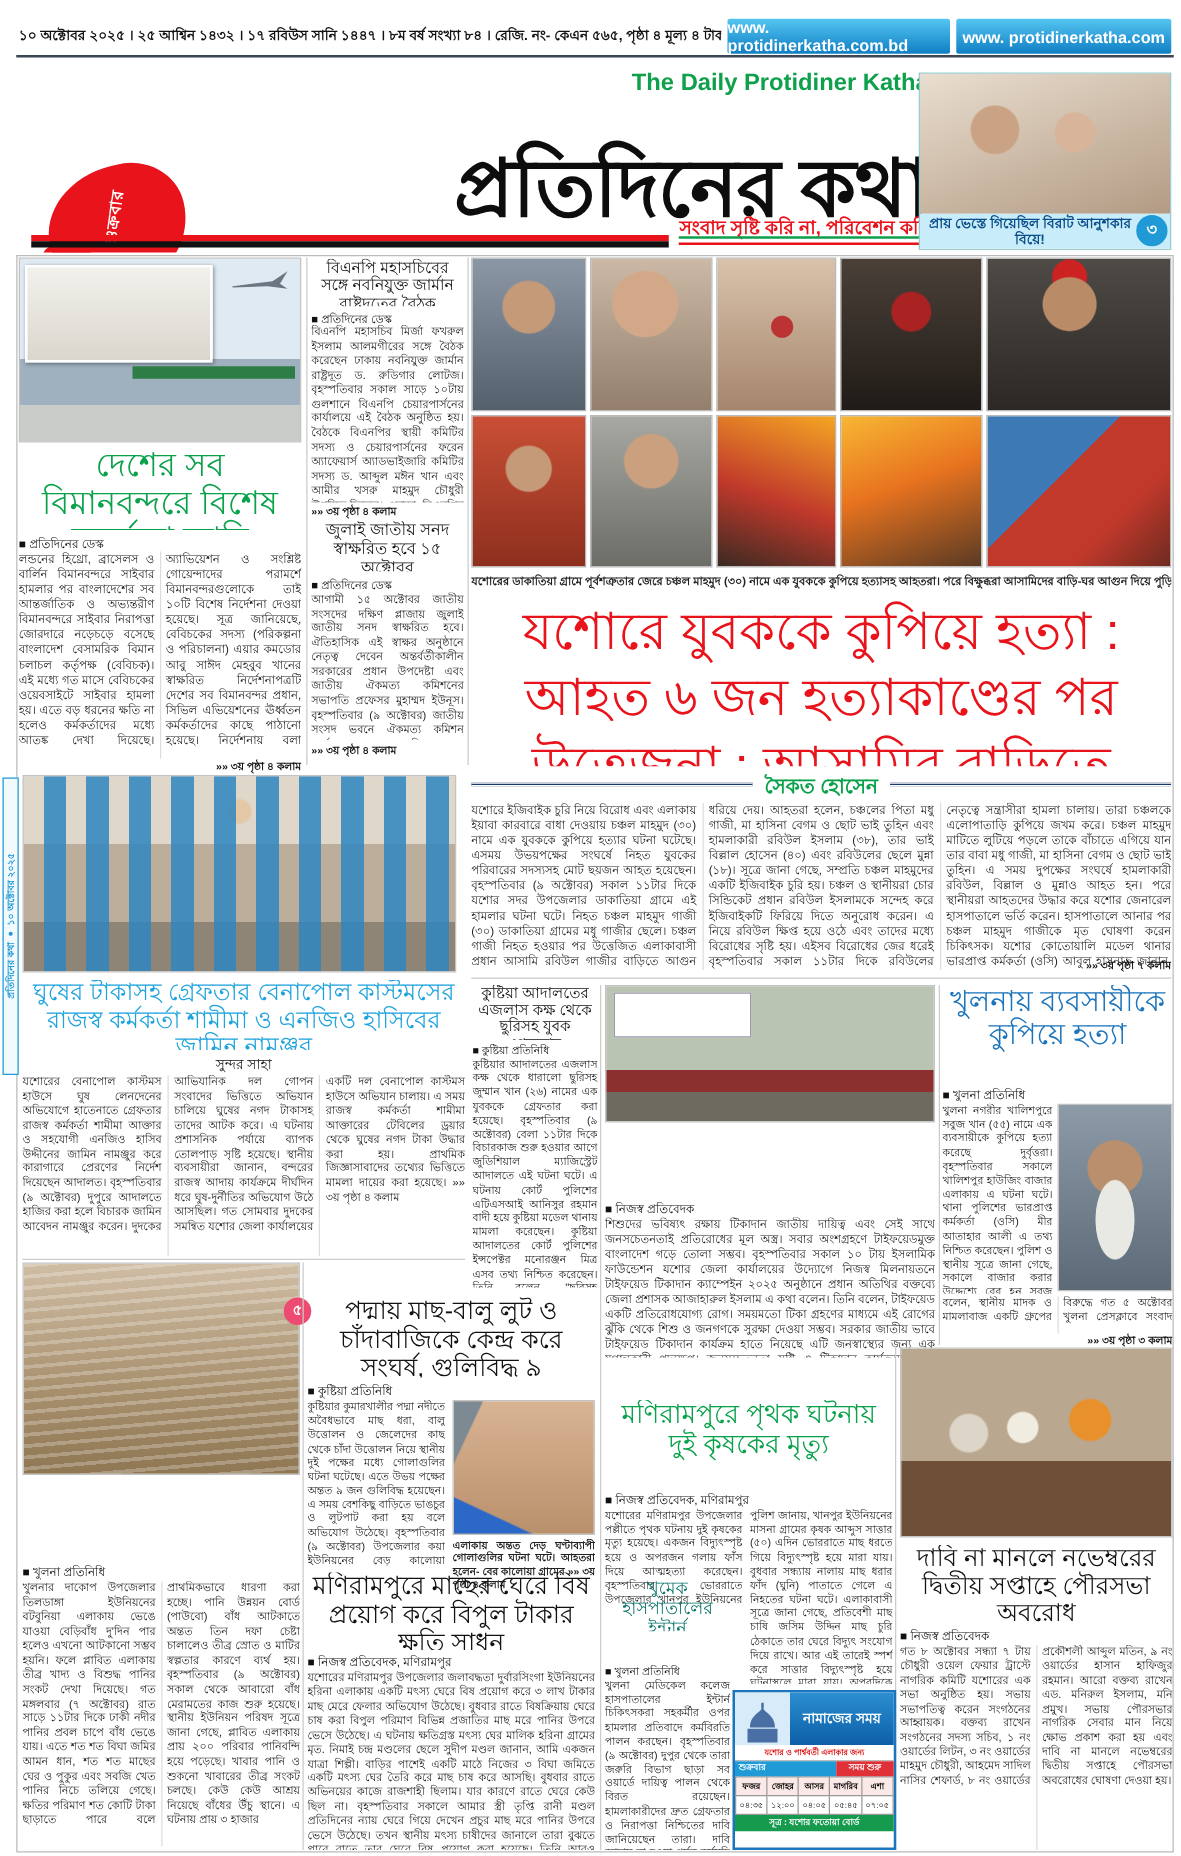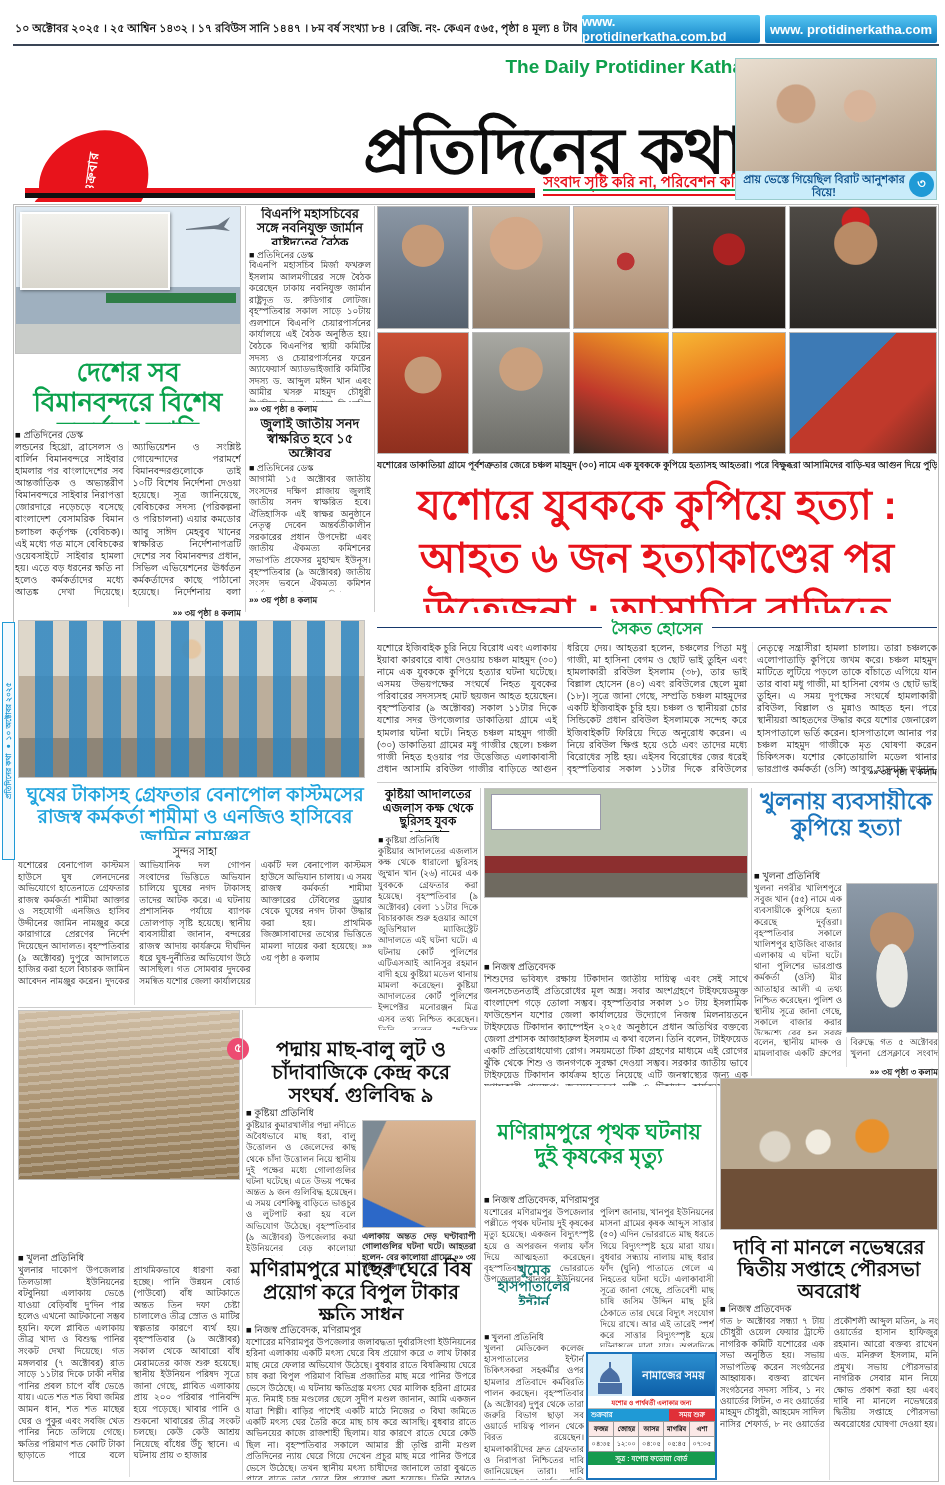--- a/index.html
+++ b/index.html
@@ -1,20 +1,20 @@
 <!DOCTYPE html>
 <html><head>
 <meta charset="utf-8">
 <style>
   *{margin:0;padding:0;box-sizing:border-box}
   html,body{background:#888}
   body{font-family:"Liberation Sans","DejaVu Sans",sans-serif}
   #page{position:relative;width:945px;height:1485px;margin:0 auto;background:#fff;overflow:hidden}
   .ab{position:absolute;overflow:hidden}
-  .hd{font-weight:bold;text-align:center;line-height:1.14}
+  .hd{font-weight:normal;text-align:center;line-height:1.14}
   .by{font-weight:normal;font-size:9.5px;color:#111;white-space:nowrap}
   .bt{font-size:9.3px;line-height:1.3;text-align:justify;color:#222}
   .c2{column-count:2;column-gap:9px;column-rule:1px solid #ddd}
   .c3{column-count:3;column-gap:10px;column-rule:1px solid #ddd}
   .jp{font-weight:bold;font-size:8.5px;text-align:right;color:#111}
   .ph{position:absolute;overflow:hidden;border:1px solid #c3c3c3}
   .vline{position:absolute;width:1px;background:#ccc}
   .hline{position:absolute;height:1px;background:#ccc}
   .sitebox{height:28px;border-radius:2px;background:linear-gradient(#55c5f2,#0f7fc4);
     color:#fff;font-weight:bold;font-size:13px;display:flex;align-items:center;justify-content:center}

